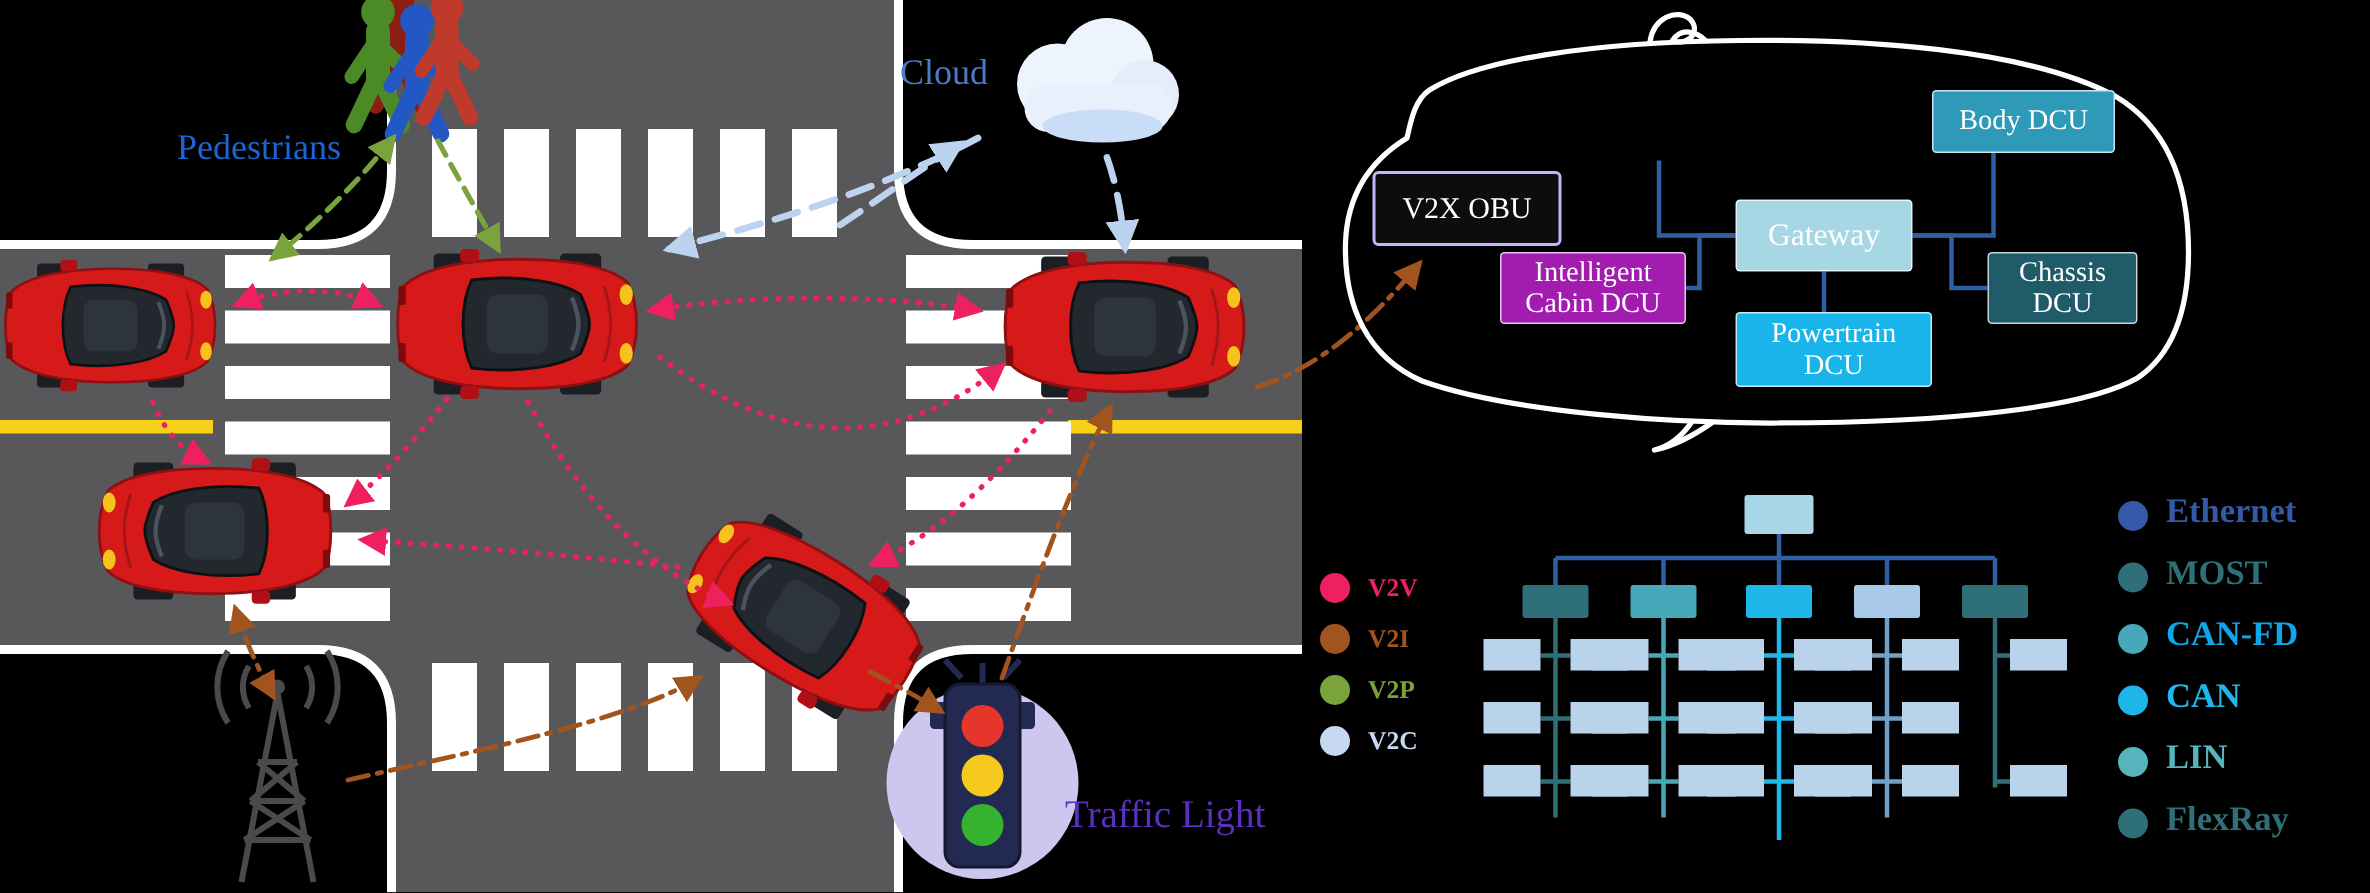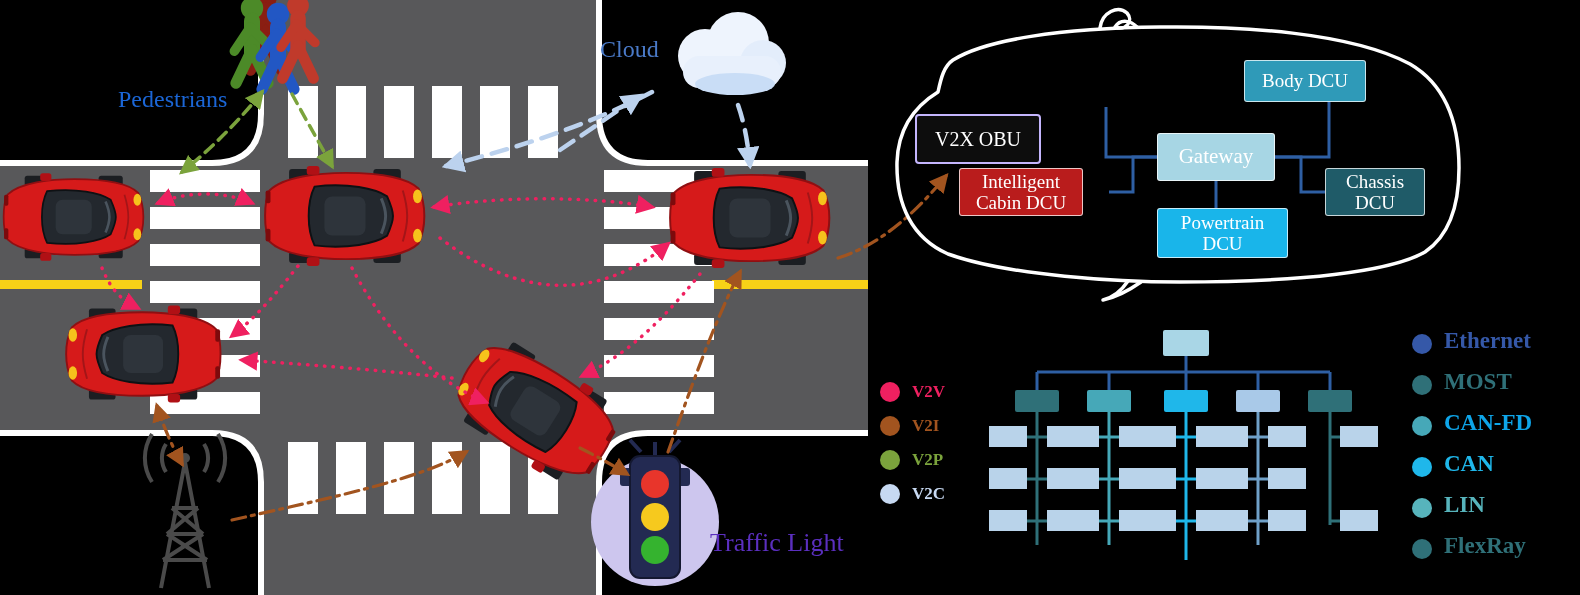--- a/index.html
+++ b/index.html
@@ -286,25 +286,25 @@
 
 <div class="freelabel" style="left:118px;top:86px;font-size:24px;color:#1b66d6;">Pedestrians</div>
 
 <div class="freelabel" style="left:600px;top:36px;font-size:24px;color:#4a7ac8;">Cloud</div>
 
 <div class="freelabel" style="left:710px;top:528px;font-size:26px;color:#5b2fbf;">Traffic Light</div>
 
 <div class="overlay obu" style="left:915px;top:114px;width:122px;height:46px;">V2X OBU</div>
 
 
-<div class="overlay archbox" style="left: 1244px; top: 60px; width: 122px; height: 42px; background: rgb(47, 154, 184);">Body DCU</div>
+<div class="overlay archbox" style="left: 1288px; top: 60px; width: 122px; height: 42px; background: rgb(47, 154, 184);">Body DCU</div>
 
 <div class="overlay archbox" style="left: 1157px; top: 133px; width: 118px; height: 48px; font-size: 21px; background: rgb(167, 214, 228);">Gateway</div>
 
-<div class="overlay archbox" style="left: 959px; top: 168px; width: 124px; height: 48px; background: #b91c1c;">Intelligent Cabin DCU</div>
+<div class="overlay archbox" style="left: 1000px; top: 168px; width: 124px; height: 48px; background: #a21caf;">Intelligent Cabin DCU</div>
 
 <div class="overlay archbox" style="left: 1325px; top: 168px; width: 100px; height: 48px; background: rgb(31, 91, 104);">Chassis DCU</div>
 
 <div class="overlay archbox" style="left: 1157px; top: 208px; width: 131px; height: 50px; background: rgb(25, 181, 234);">Powertrain DCU</div>
 
 <div class="legend comm" style="left:880px;top:382px;">
   <div class="lrow">
     <span class="dot" style="background: rgb(239, 32, 96);"></span>
     <span class="ltext" style="color: rgb(239, 32, 96);">V2V</span>
   </div>

